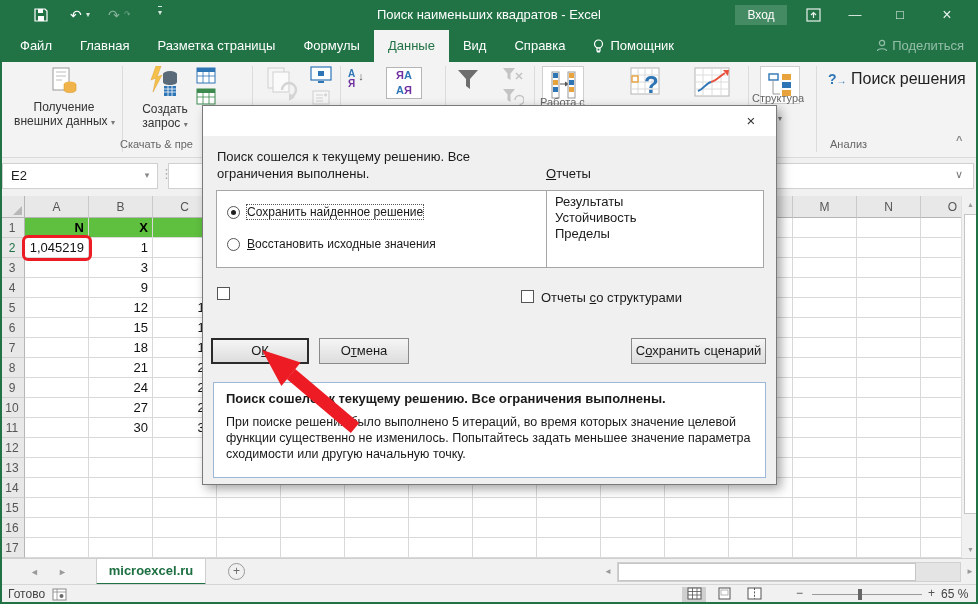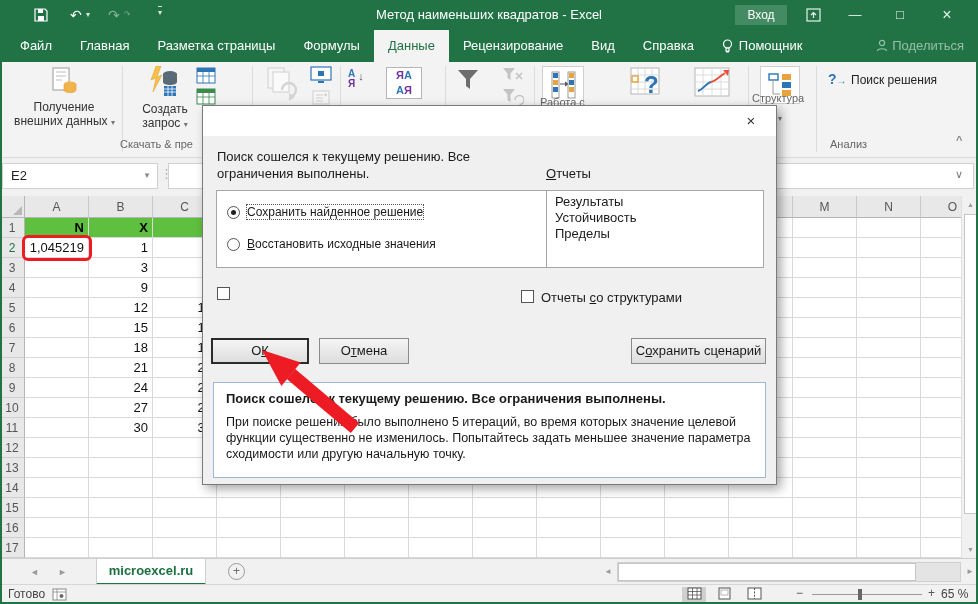--- a/index.html
+++ b/index.html
@@ -99,38 +99,37 @@
     <svg class="abs" style="left:34px;top:8px" width="14" height="14" viewBox="0 0 14 14">
         <path d="M1 1h10l2 2v10H1z" fill="none" stroke="#fff" stroke-width="1.2"></path>
         <rect x="4" y="8" width="6" height="5" fill="#fff"></rect>
         <rect x="4" y="1" width="5" height="4" fill="#fff"></rect>
       </svg>
     <span class="abs qa-icon" style="left:70px;top:0">↶</span>
     <span class="abs qa-dd" style="left:86px;top:10px">▾</span>
     <span class="abs qa-icon" style="left:108px;top:0;opacity:.45">↷</span>
     <span class="abs qa-dd" style="left:124px;top:10px;opacity:.45">↷</span>
     <span class="abs qa-dd" style="left:158px;top:6px;border-top:1px solid #d8e8de;padding-top:1px">▾</span>
-    <div class="abs title-text">Метод наименьших квадратов  -  Excel</div>
+    <div class="abs title-text">Поиск наименьших квадратов  -  Excel</div>
     <div class="abs signin">Вход</div>
     <svg class="abs" style="left:806px;top:8px" width="15" height="14" viewBox="0 0 15 14">
         <rect x="1" y="1" width="13" height="12" fill="none" stroke="#e8f1ec" stroke-width="1.2"></rect>
         <path d="M7.5 10V5 M5 7l2.5-2.5L10 7" fill="none" stroke="#e8f1ec" stroke-width="1.2"></path>
       </svg>
     <div class="abs winbtn" style="left:840px;top:0">—</div>
     <div class="abs winbtn" style="left:885px;top:0">□</div>
     <div class="abs winbtn" style="left:932px;top:0;font-size:16px">×</div>
   </div>
 
   <div class="abs tabsrow">
     <span class="rtab">Файл</span>
     <span class="rtab">Главная</span>
     <span class="rtab">Разметка страницы</span>
     <span class="rtab">Формулы</span>
     <span class="rtab sel">Данные</span>
-    <span class="rtab">Рецензирование</span>
     <span class="rtab">Вид</span>
     <span class="rtab">Справка</span>
     <span class="rtab" style="display:flex;align-items:center;gap:6px">
       <svg width="11" height="15" viewBox="0 0 11 15">
           <circle cx="5.5" cy="5" r="4" fill="none" stroke="#fff" stroke-width="1.2"></circle>
           <path d="M4 9h3v3H4z M4 13h3" fill="none" stroke="#fff" stroke-width="1.2"></path>
         </svg>
       <span>Помощник</span>
     </span>
   </div>
@@ -271,21 +270,21 @@
           <path d="M6 8v14h7" fill="none" stroke="#9a9a9a"></path>
         </svg>
     </div>
     <div class="abs rlabel" style="left:752px;top:30px">Структура</div>
     <span class="abs" style="left:778px;top:52px;font-size:8px;color:#777">▾</span>
 
     <div class="abs rsep" style="left:816px"></div>
 
     <div class="abs" style="left:828px;top:8px">
       <span style="color:#2e75b6;font-weight:bold;font-size:14px"><span>?</span><span style="font-size:10px">→</span></span>
-      <span style="font-size:12px;color:#222">Поиск решения</span>
+      <span style="font-size:16px;color:#222">Поиск решения</span>
     </div>
     <div class="abs rlabel" style="left:830px;top:76px">Анализ</div>
     <span class="abs" style="left:956px;top:72px;color:#888;font-size:11px;font-weight:bold">^</span>
   </div>
 
   <div class="abs formularow">
     <div class="abs namebox">E2</div>
     <div class="abs namebox-dd">▾</div>
     <div class="abs dots">⋮</div>
     <div class="abs fbar">

